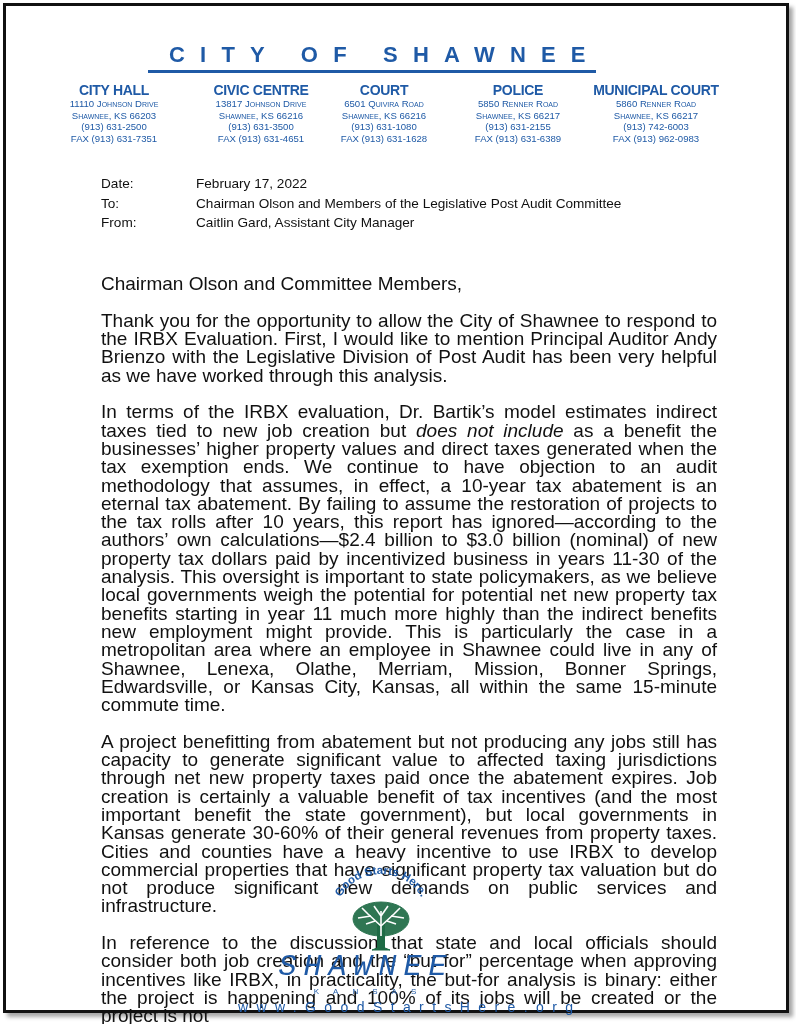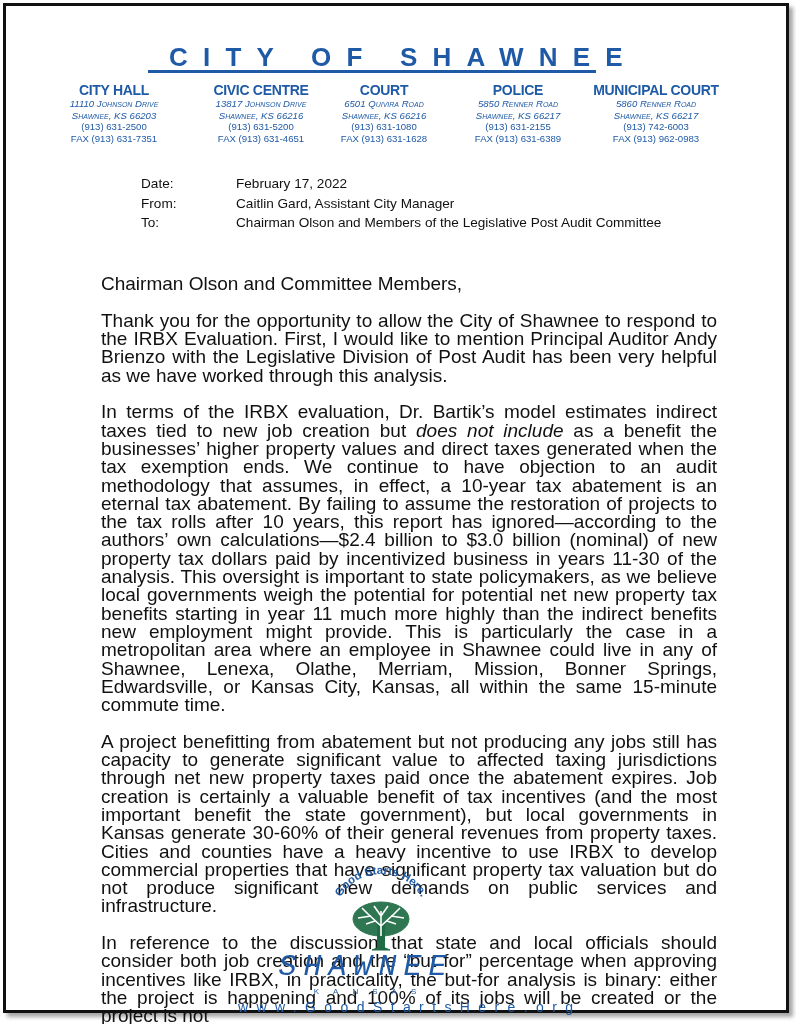--- a/index.html
+++ b/index.html
@@ -8,36 +8,36 @@
     font-family: "Liberation Sans", sans-serif;
   }
   .page {
     position: absolute; left: 3px; top: 3px; width: 780px; height: 1004px;
     border: 3px solid #111; background: #fff;
     box-shadow: 4px 4px 4px rgba(0,0,0,0.35);
   }
   .letterhead-title {
     position: absolute; left: 163px; top: 36px; width: 450px;
     font-family: "Liberation Sans", sans-serif; font-weight: bold;
-    font-size: 26px; letter-spacing: 15.2px; color: #1f5aa6; white-space: nowrap;
+    font-size: 22px; letter-spacing: 15.2px; color: #1f5aa6; white-space: nowrap;
   }
   .title-rule {
     position: absolute; left: 142px; top: 64px; width: 448px; height: 3px; background: #1f5aa6;
   }
   .offices { position: absolute; left: 0; top: 76px; width: 790px; }
   .office {
     position: absolute; text-align: center; color: #1f5aa6; width: 160px;
     font-family: "Liberation Sans", sans-serif;
   }
   .office .name { font-weight: bold; font-size: 14px; line-height: 16px; letter-spacing: -0.3px; }
   .office .line { font-size: 9.6px; line-height: 11.6px; }
-  .office .sc { font-variant: small-caps; font-style: italic; }
+  .office .sc { font-variant: small-caps; }
   .memo { position: absolute; left: 95px; top: 168px; font-size: 13.6px; color: #111; }
   .memo-row { display: flex; height: 19.5px; line-height: 19.5px; }
-  .memo-label { width: 95px; margin-left: 40px; }
+  .memo-label { width: 95px; }
   .body-text {
     position: absolute; left: 95px; top: 269px; width: 616px;
     font-size: 19px; line-height: 18.3px; color: #111; text-align: justify;
   }
   .body-text p { margin: 0 0 18.3px 0; }
   .body-text .salutation { margin-bottom: 18.6px; }
   .logo { position: absolute; left: 240px; top: 860px; width: 340px; height: 140px; }
   .logo-tagline-svg { position: absolute; left: 80px; top: 0; }
   .shawnee-script {
     position: absolute; left: 20px; top: 84px; width: 200px; text-align: center;
@@ -66,21 +66,21 @@
       <div class="name">CITY HALL</div>
       <div class="line sc">11110 Johnson Drive</div>
       <div class="line sc">Shawnee, KS 66203</div>
       <div class="line">(913) 631-2500</div>
       <div class="line">FAX (913) 631-7351</div>
     </div>
     <div class="office" style="left:175px;">
       <div class="name">CIVIC CENTRE</div>
       <div class="line sc">13817 Johnson Drive</div>
       <div class="line sc">Shawnee, KS 66216</div>
-      <div class="line">(913) 631-5200</div>
+      <div class="line">(913) 631-3500</div>
       <div class="line">FAX (913) 631-4651</div>
     </div>
     <div class="office" style="left:298px;">
       <div class="name">COURT</div>
       <div class="line sc">6501 Quivira Road</div>
       <div class="line sc">Shawnee, KS 66216</div>
       <div class="line">(913) 631-1080</div>
       <div class="line">FAX (913) 631-1628</div>
     </div>
     <div class="office" style="left:432px;">
@@ -98,26 +98,26 @@
       <div class="line">FAX (913) 962-0983</div>
     </div>
   </div>
 
   <div class="memo">
     <div class="memo-row">
       <span class="memo-label">Date:</span>
       <span>February 17, 2022</span>
     </div>
     <div class="memo-row">
+      <span class="memo-label">To:</span>
+      <span>Chairman Olson and Members of the Legislative Post Audit Committee</span>
+    </div>
+    <div class="memo-row">
       <span class="memo-label">From:</span>
       <span>Caitlin Gard, Assistant City Manager</span>
-    </div>
-    <div class="memo-row">
-      <span class="memo-label">To:</span>
-      <span>Chairman Olson and Members of the Legislative Post Audit Committee</span>
     </div>
   </div>
 
   <div class="body-text">
     <p class="salutation">Chairman Olson and Committee Members,</p>
     <p>Thank you for the opportunity to allow the City of Shawnee to respond to the IRBX Evaluation. First, I would like to mention Principal Auditor Andy Brienzo with the Legislative Division of Post Audit has been very helpful as we have worked through this analysis.</p>
     <p><span>In terms of the IRBX evaluation, Dr. Bartik’s model estimates indirect taxes tied to new job creation but </span><em>does not include</em><span> as a benefit the businesses’ higher property values and direct taxes generated when the tax exemption ends. We continue to have objection to an audit methodology that assumes, in effect, a 10-year tax abatement is an eternal tax abatement.  By failing to assume the restoration of projects to the tax rolls after 10 years, this report has ignored—according to the authors’ own calculations—$2.4 billion to $3.0 billion (nominal) of new property tax dollars paid by incentivized business in years 11-30 of the analysis. This oversight is important to state policymakers, as we believe local governments weigh the potential for potential net new property tax benefits starting in year 11 much more highly than the indirect benefits new employment might provide. This is particularly the case in a metropolitan area where an employee in Shawnee could live in any of Shawnee, Lenexa, Olathe, Merriam, Mission, Bonner Springs, Edwardsville, or Kansas City, Kansas, all within the same 15-minute commute time.</span></p>
     <p>A project benefitting from abatement but not producing any jobs still has capacity to generate significant value to affected taxing jurisdictions through net new property taxes paid once the abatement expires. Job creation is certainly a valuable benefit of tax incentives (and the most important benefit the state government), but local governments in Kansas generate 30-60% of their general revenues from property taxes. Cities and counties have a heavy incentive to use IRBX to develop commercial properties that have significant property tax valuation but do not produce significant new demands on public services and infrastructure.</p>
     <p>In reference to the discussion that state and local officials should consider both job creation and the “but for” percentage when approving incentives like IRBX, in practicality, the but-for analysis is binary: either the project is happening and 100% of its jobs will be created or the project is not</p>
   </div>

